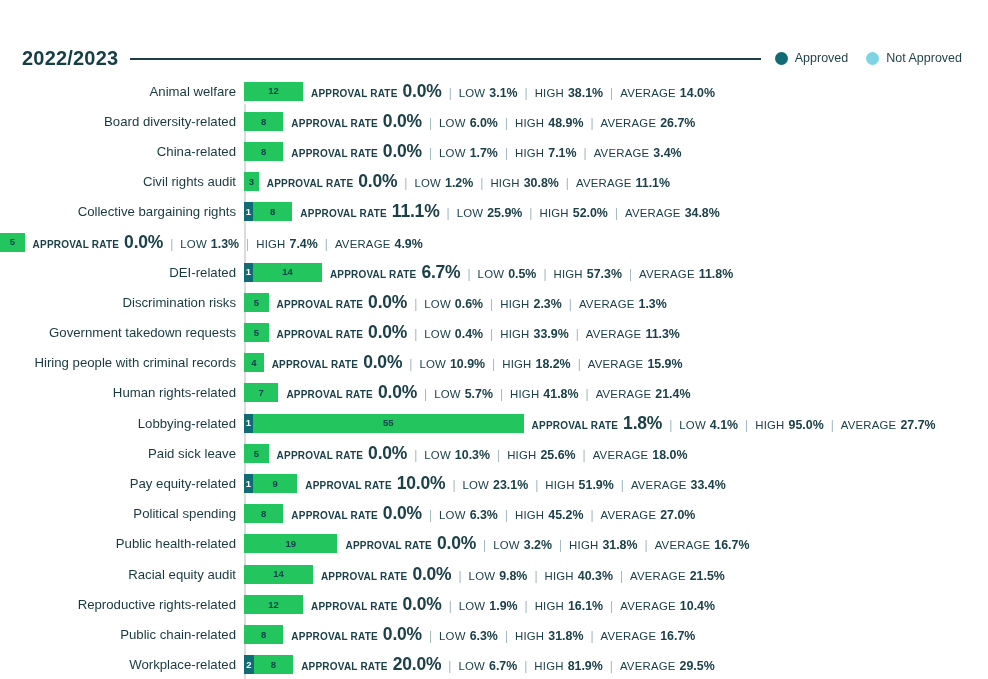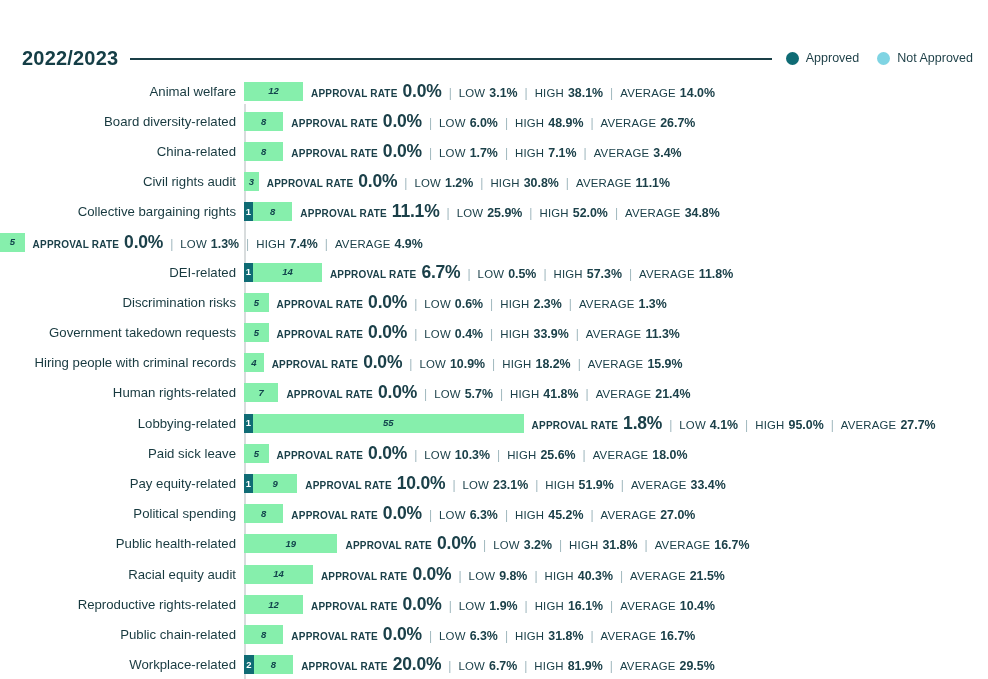--- a/index.html
+++ b/index.html
@@ -42,21 +42,21 @@
     height: 2px;
     background: #1a3f47;
     margin: 0 14px 0 12px;
     position: relative;
     top: 1px;
   }
   .legend {
     display: flex;
     align-items: center;
     gap: 18px;
-    padding-right: 15px;
+    padding-right: 26px;
     white-space: nowrap;
   }
   .legend-item {
     display: flex;
     align-items: center;
     gap: 7px;
     font-size: 12.5px;
     color: #1d3f47;
   }
   .legend-dot {
@@ -103,22 +103,21 @@
     display: flex;
     align-items: center;
     justify-content: center;
     box-sizing: border-box;
     overflow: hidden;
   }
   .seg-approved {
     background: #0f6b74;
   }
   .seg-notapproved {
-    background: #86efac;
-    font-style: italic;
+    background: #22c55e;
   }
   .seg-val {
     font-size: 9.5px;
     font-weight: bold;
     line-height: 1;
   }
   .seg-approved .seg-val { color: #ffffff; }
   .seg-notapproved .seg-val { color: #11434c; }
 
   .stats {

